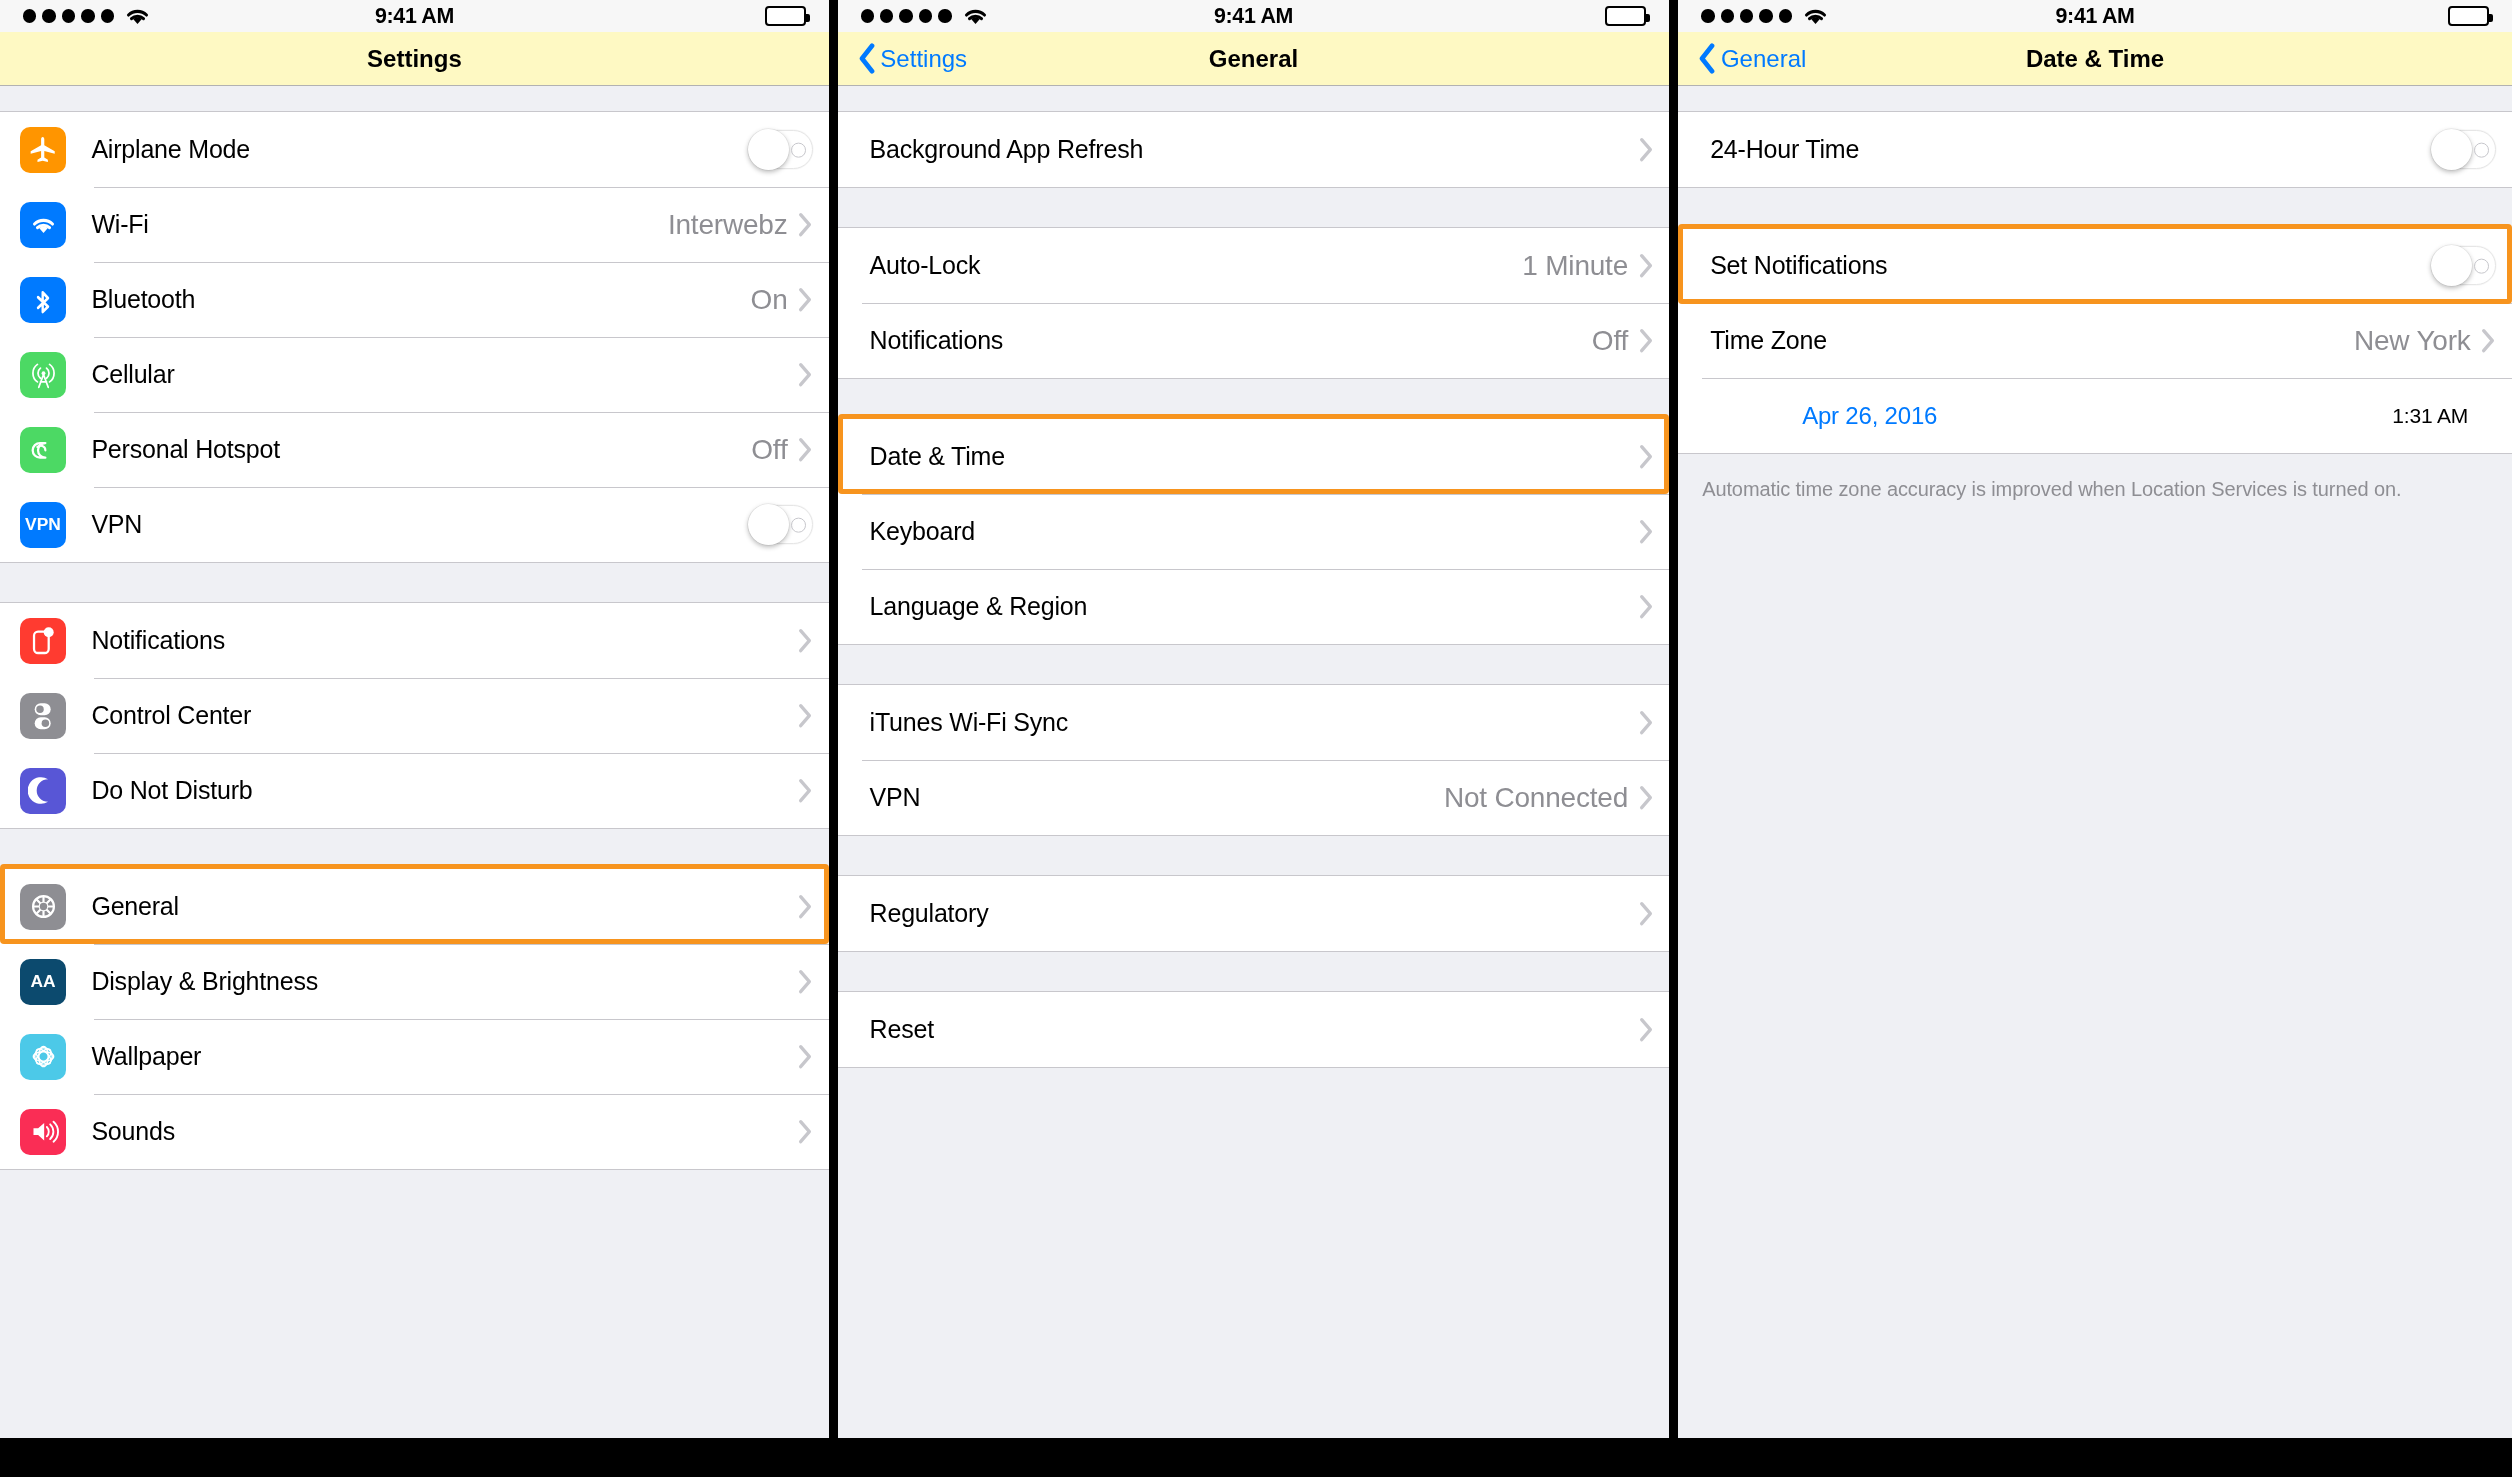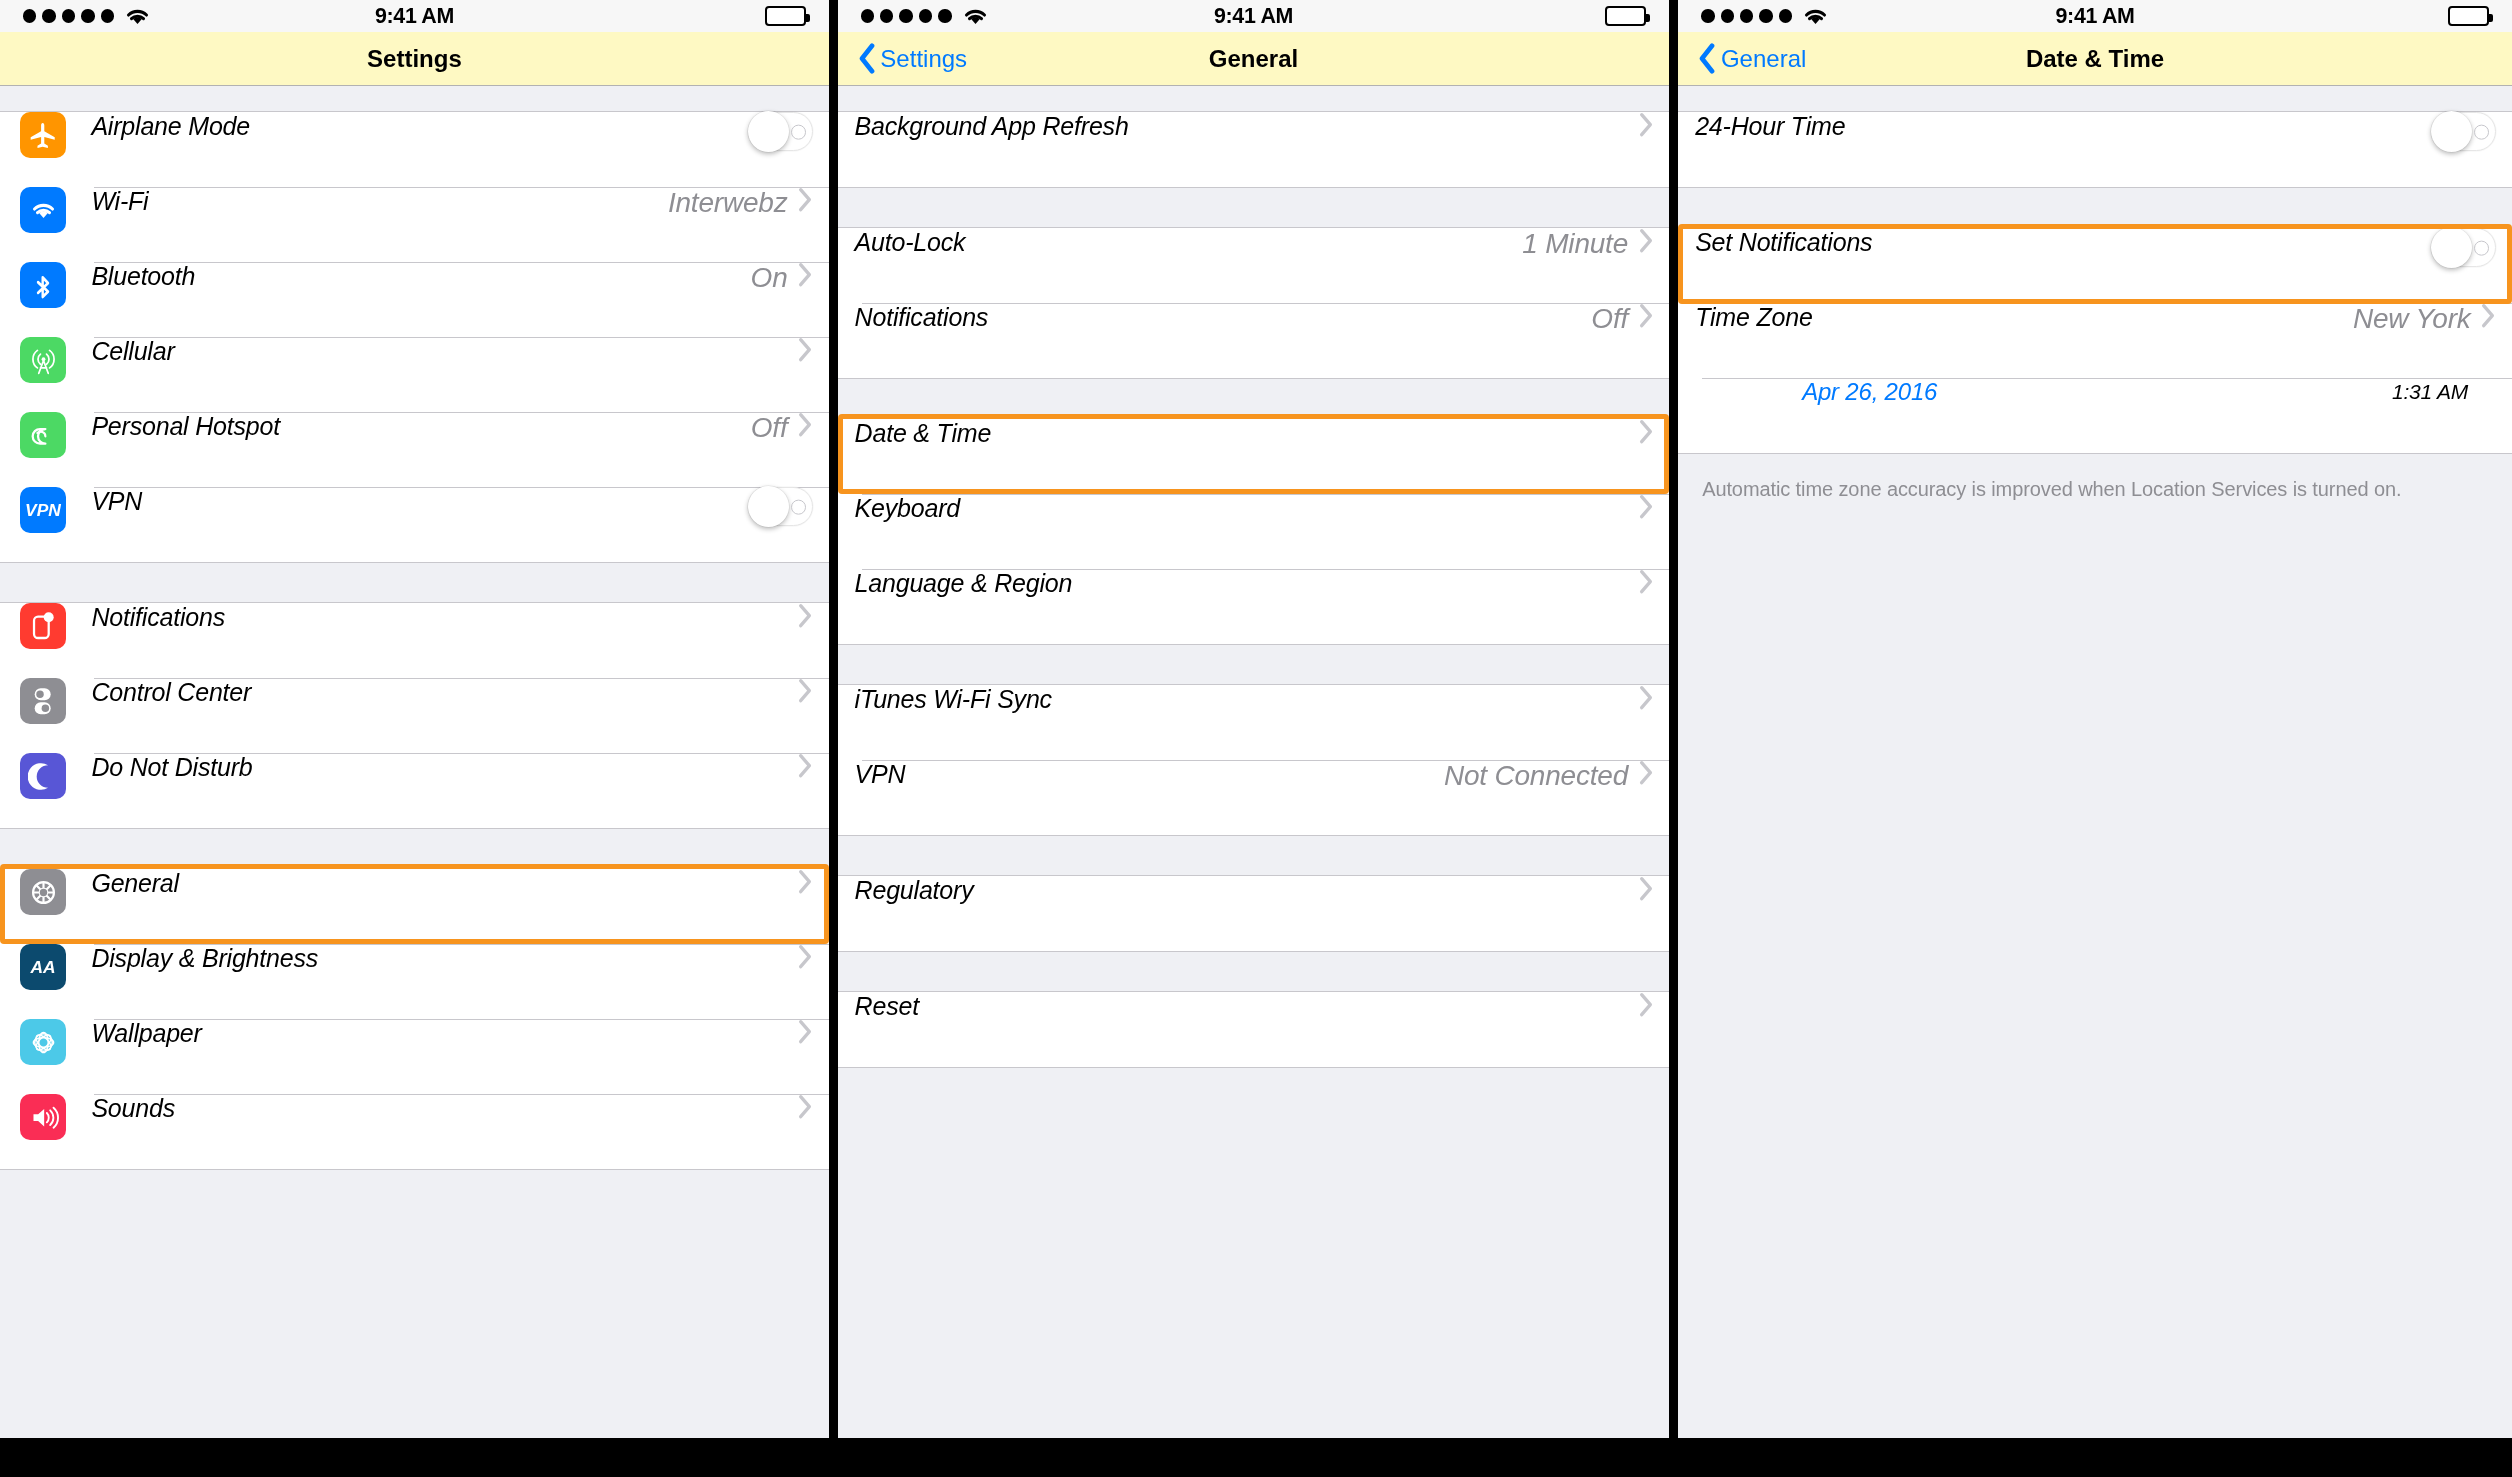--- a/index.html
+++ b/index.html
@@ -63,27 +63,26 @@
   
   .content { background: #eff0f4; }
   .spacer { background: #eff0f4; }
   .group {
     background: #fff;
     border-top: 0.7px solid #c8c7cc;
     border-bottom: 0.7px solid #c8c7cc;
     position: relative;
   }
   .row {
-    display: flex; align-items: flex-start;
+    display: flex; align-items: center;
     height: 75px; background: #fff;
     padding-left: 20px; padding-right: 16px;
     position: relative;
-    font-style: italic;
-  }
-  .row.noicon { padding-left: 17px; }
+  }
+  .row.noicon { padding-left: 32px; }
   .row + .row::before {
     content: ""; position: absolute; top: 0; height: 0.7px; background: #c8c7cc;
     right: 0;
   }
   .group.icons .row + .row::before { left: 94px; }
   .group.noicons .row + .row::before { left: 24px; }
 
   .ic {
     width: 46px; height: 46px; border-radius: 10px;
     flex: 0 0 46px; margin-right: 25.4px;

